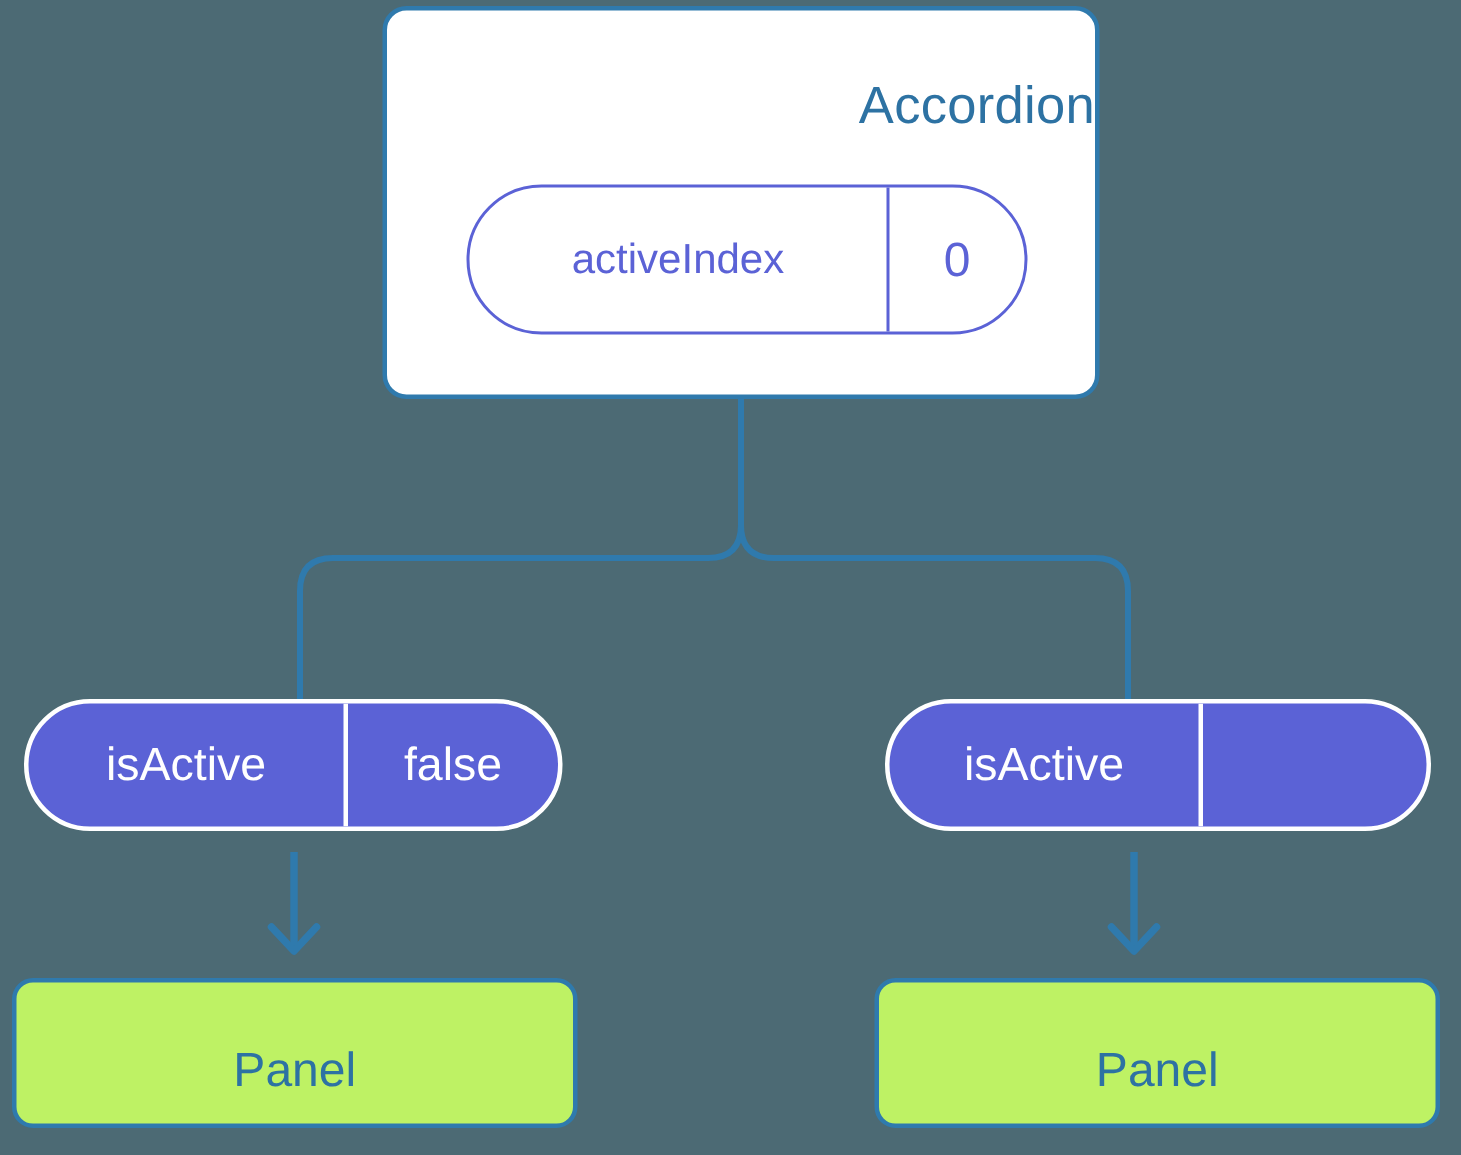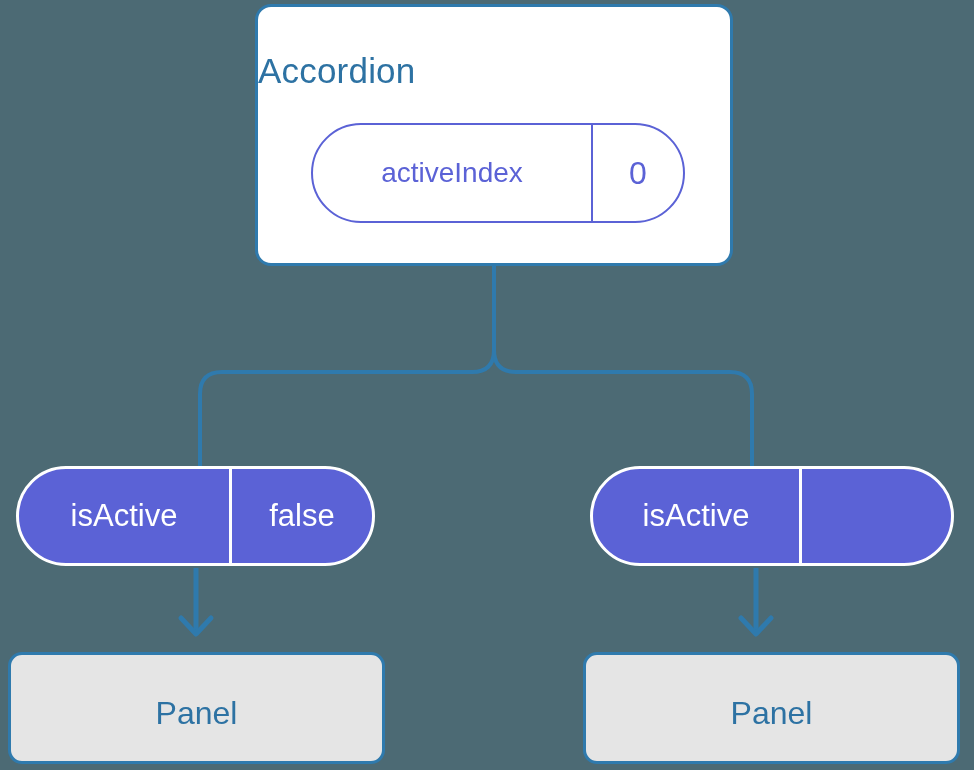--- a/index.html
+++ b/index.html
@@ -40,21 +40,21 @@
     top: 4px;
     width: 478px;
     height: 262px;
     border-radius: 16px;
   }
   #accordion-title {
     position: absolute;
     left: 0;
     top: 44px;
     width: 100%;
-    text-align: left;
+    text-align: right;
     font-size: 35px;
     color: #2d72a3;
     letter-spacing: 0.2px;
   }
 
   
   #state-pill {
     position: absolute;
     left: 53px;
     top: 116px;
@@ -82,21 +82,21 @@
     display: flex;
     align-items: center;
     justify-content: center;
     font-size: 32px;
     color: #5b62d6;
   }
 
   
   .prop-pill {
     position: absolute;
-    height: 100px;
+    height: 88px;
     background: #5b62d6;
     border: 3px solid #ffffff;
     border-radius: 52px;
     box-sizing: border-box;
     display: flex;
     align-items: stretch;
     overflow: hidden;
   }
   .prop-pill .pill-key {
     display: flex;
@@ -117,22 +117,22 @@
   }
   #pill-left  { left: 16px;  top: 466px; width: 359px; }
   #pill-left  .pill-key { width: 213px; }
   #pill-right { left: 590px; top: 466px; width: 364px; }
   #pill-right .pill-key { width: 209px; }
 
   
   .panel-card {
     position: absolute;
     top: 652px;
-    height: 112px;
-    background: #e5e5e5;
+    height: 100px;
+    background: #bef264;
     border: 3px solid #2f7aad;
     border-radius: 14px;
     box-sizing: border-box;
   }
   #panel-left  { left: 8px;   width: 377px; }
   #panel-right { left: 583px; width: 377px; }
   .panel-label {
     position: absolute;
     left: 0;
     top: 40px;

